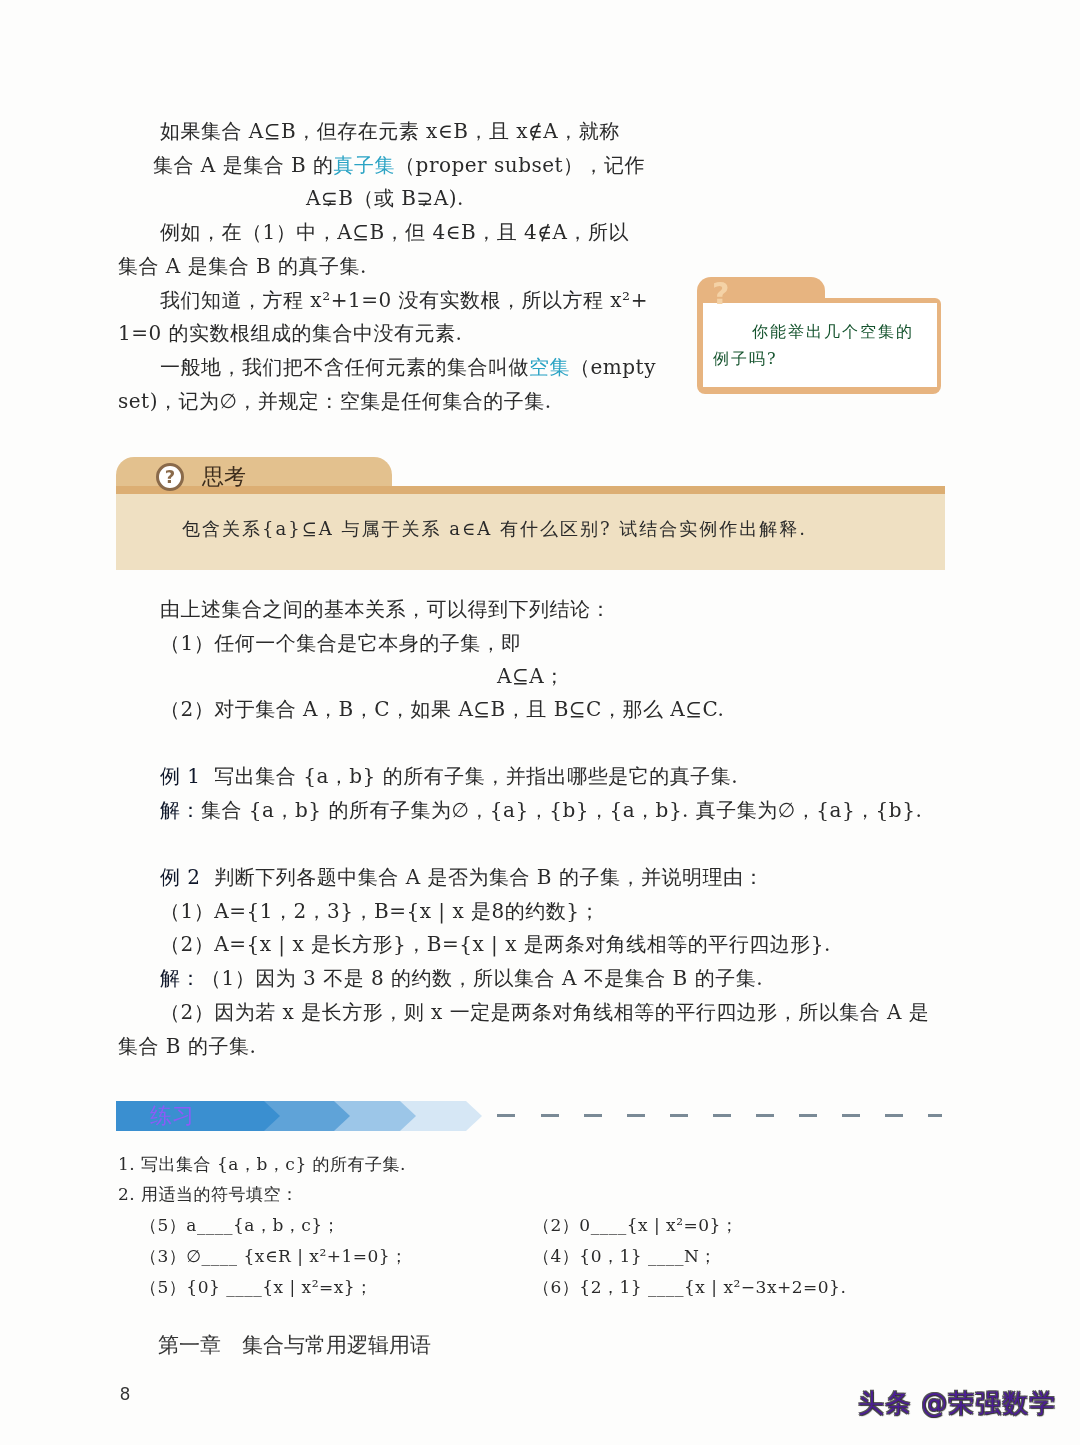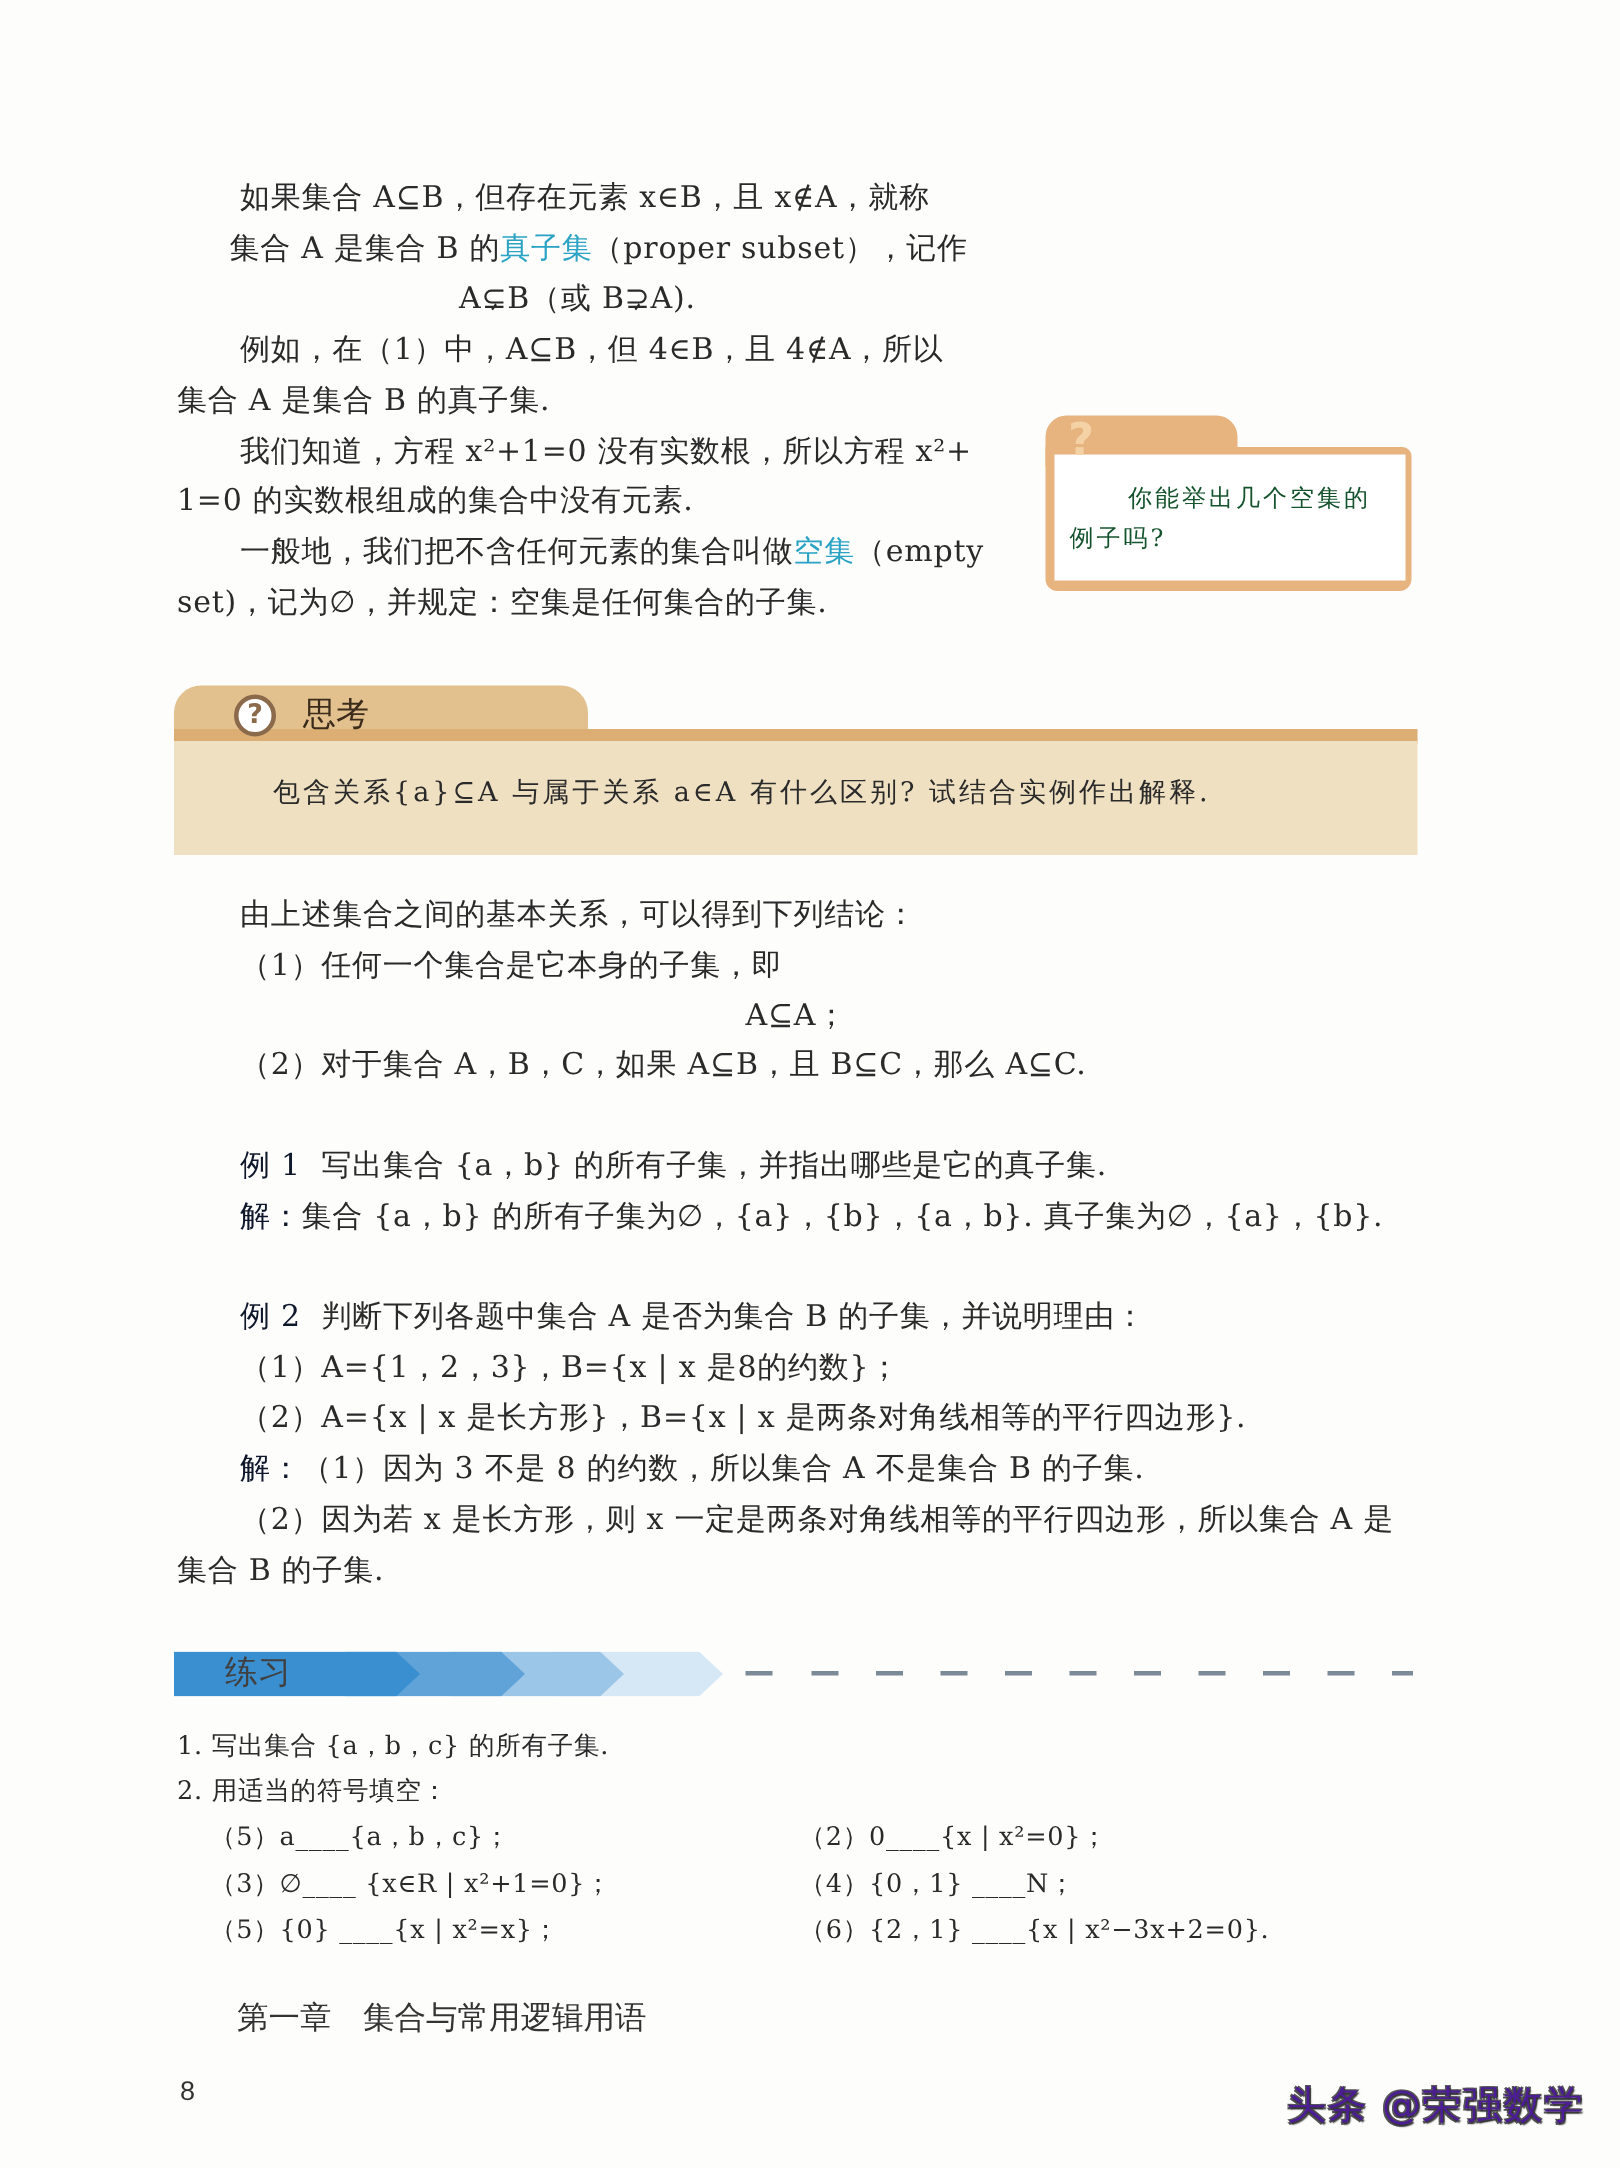--- a/index.html
+++ b/index.html
@@ -19,21 +19,21 @@
   .qtext { position:absolute; font-size:16px; line-height:26px; font-family:"DejaVu Serif",serif; letter-spacing:2px; color:#14532d; }
 
   
   .think-tab { position:absolute; left:116px; top:457px; width:276px; height:40px; background:#e3c18e; border-radius:18px 18px 0 0; }
   .think-bar { position:absolute; left:116px; top:486px; width:829px; height:10px; background:#dcae73; }
   .think-body { position:absolute; left:116px; top:494px; width:829px; height:76px; background:#efe0c2; }
   .think-icon { position:absolute; left:156px; top:463px; width:28px; height:28px; border-radius:50%; background:#fff; border:3px solid #8a6a4a; box-sizing:border-box; text-align:center; line-height:22px; font-size:18px; font-weight:bold; color:#8a6a4a; font-family:"DejaVu Sans",sans-serif; }
   .think-title { position:absolute; left:202px; top:461px; font-size:22px; line-height:32px; font-family:"DejaVu Sans",sans-serif; color:#3c2c1c; }
   .think-text { position:absolute; left:182px; top:513px; font-size:18px; line-height:32px; letter-spacing:2px; color:#2a2a2a; white-space:nowrap; }
   .chev { position:absolute; top:0; height:30px; clip-path:polygon(0 0, calc(100% - 16px) 0, 100% 50%, calc(100% - 16px) 100%, 0 100%); }
-  .prac-title { position:absolute; left:150px; top:1100px; font-size:22px; line-height:32px; color:#404040; font-family:"DejaVu Sans",sans-serif; }
+  .prac-title { position:absolute; left:150px; top:1100px; font-size:22px; line-height:32px; color:#8b5cf6; font-family:"DejaVu Sans",sans-serif; }
   .dash { position:absolute; top:1114px; width:18px; height:3px; background:#7a8a96; }
 
   .ex { position:absolute; font-size:17px; line-height:30px; white-space:nowrap; letter-spacing:0.5px; }
 
   .footer-num { position:absolute; left:120px; top:1384px; font-size:18px; font-family:"Liberation Sans",sans-serif; color:#333; }
   .footer-chap { position:absolute; left:158px; top:1331px; font-size:21px; color:#333; }
   .watermark { position:absolute; left:858px; top:1386px; font-size:26px; font-family:"DejaVu Sans",sans-serif; color:#4c1d95; text-shadow:1px 1px 1px #333, -1px -1px 0 #555, 1px -1px 0 #555, -1px 1px 0 #555; letter-spacing:1px; }
 </style>
 </head>
 <body>

